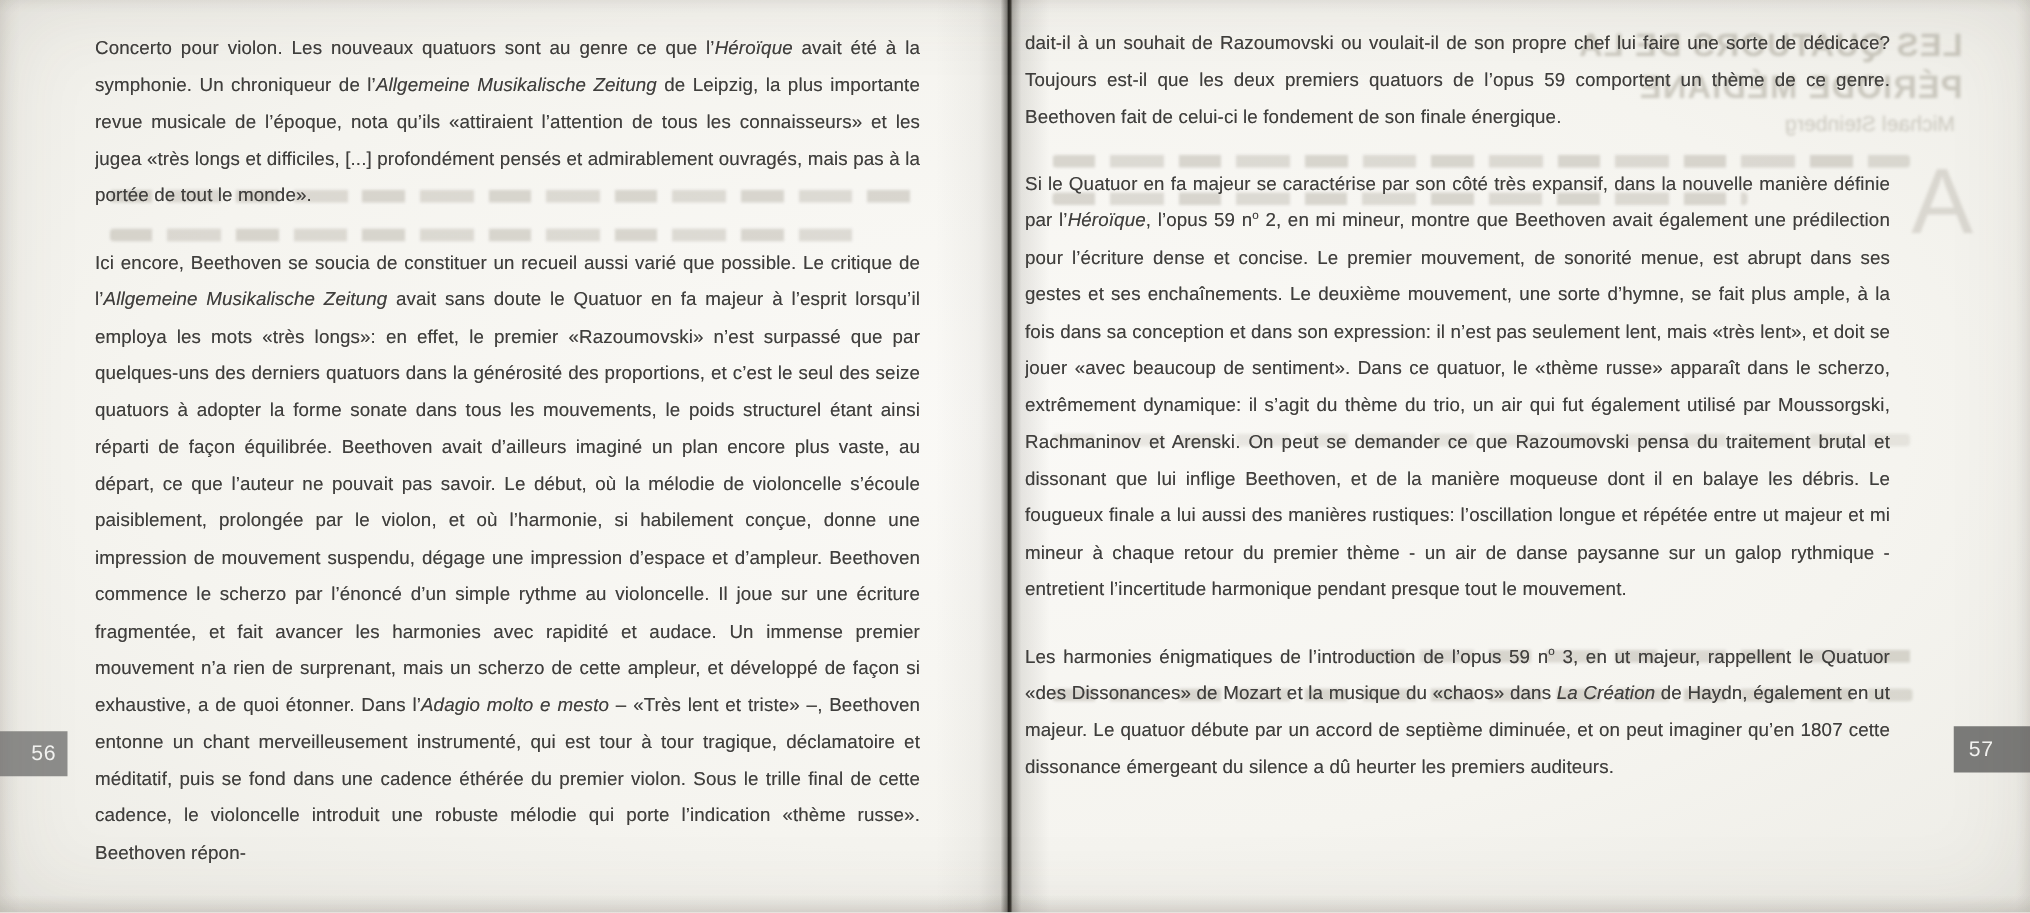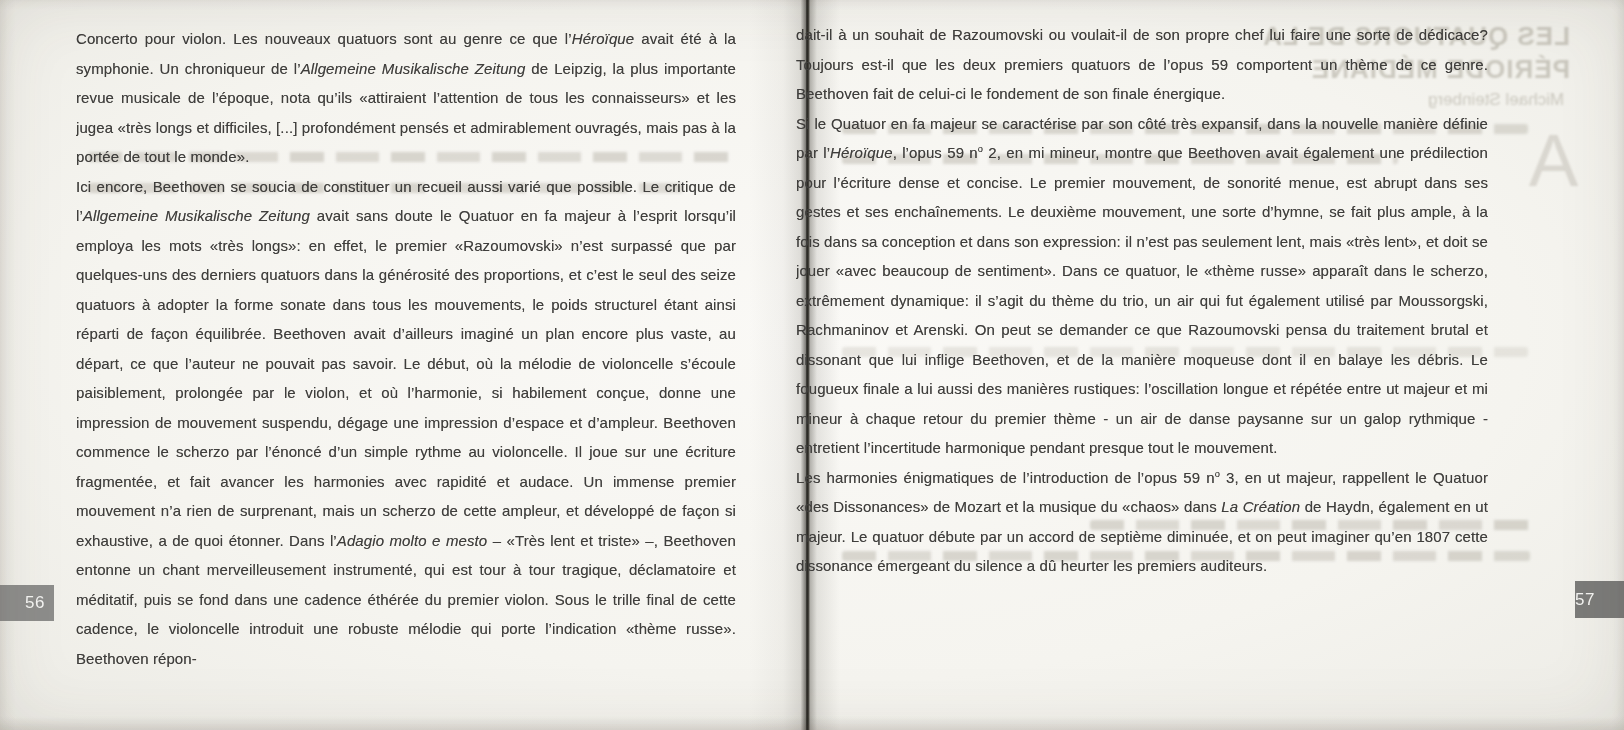--- a/index.html
+++ b/index.html
@@ -33,32 +33,32 @@
       rgba(45,42,34,0)    100%);
   }
   
   .col {
     position:absolute; text-align:justify;
     font-size:15px; line-height:29.5px; letter-spacing:0.1px;
     hyphens:auto; -webkit-hyphens:auto;
     text-shadow: 0 0 0.5px rgba(63,62,60,0.55);
   }
   .col p { margin:0; }
-  .col p + p { }
+  .col p + p { margin-top:24px; }
   .col-left  { left:76px;  top:24px; width:660px; height:700px; overflow:hidden; }
-  .col-right { left:796px; top:20px; width:692px; height:704px; overflow:hidden; }
+  .col-right { left:820px; top:20px; width:692px; height:704px; overflow:hidden; }
   .it { font-style:italic; }
   sup { font-size:62%; line-height:0; }
   
   .badge {
     position:absolute; display:flex; align-items:center;
     color:#f4f4f2; font-size:17px; letter-spacing:0.5px;
   }
   .badge-left  { left:0;  top:585px; width:45px; height:36px; background:#8d8d8b; justify-content:flex-end; padding-right:9px; }
-  .badge-right { right:0; top:581px; width:49px; height:37px; background:#7b7b79; justify-content:flex-start; }
+  .badge-right { right:0; top:581px; width:49px; height:37px; background:#7b7b79; justify-content:flex-start; padding-left:12px; }
   
   .ghost {
     position:absolute; transform:scaleX(-1); filter:blur(1.1px);
     color:rgba(126,119,103,0.34); white-space:nowrap; pointer-events:none;
   }
   .ghost-heading { right:54px; top:20px; width:250px; text-align:left;
                    font-size:26px; font-weight:bold; letter-spacing:1px; line-height:33px; }
   .ghost-byline  { right:60px; top:90px; font-size:17px; }
   .ghost-dropcap { right:46px; top:124px; font-size:74px; line-height:74px;
                    color:rgba(126,119,103,0.22); }

